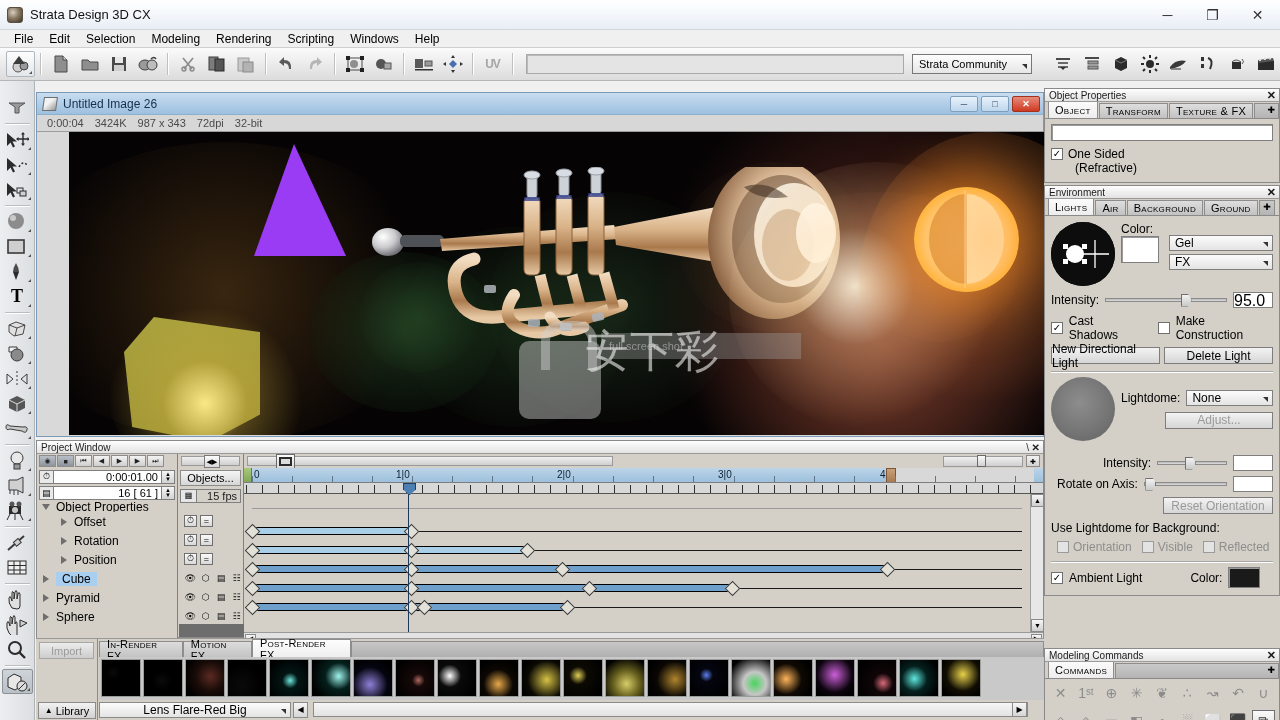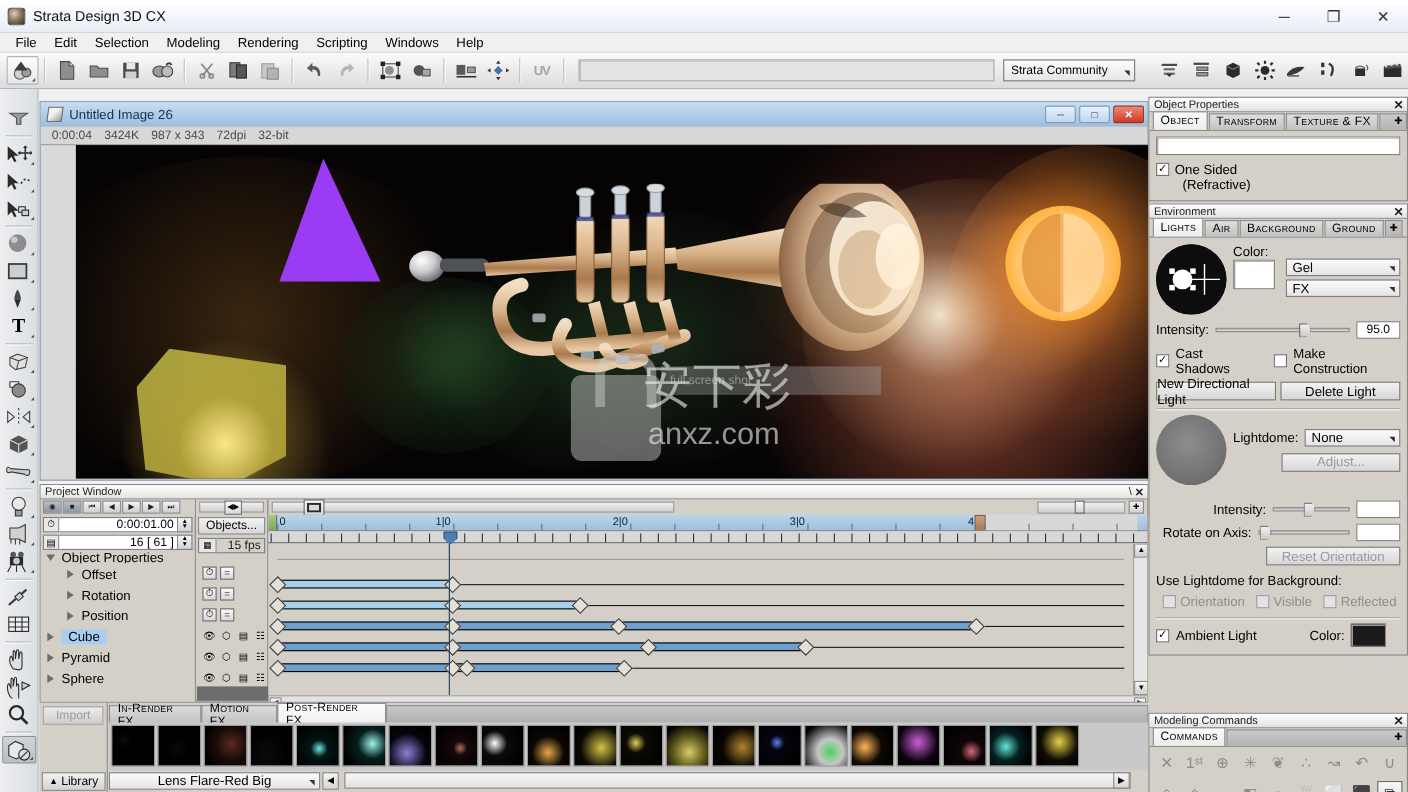--- a/index.html
+++ b/index.html
@@ -285,22 +285,22 @@
   .combo:after{ content:""; position:absolute; right:4px; bottom:3px;
                 border-left:5px solid transparent; border-top:5px solid #333;}
   .swatchbox{ width:38px;height:27px; background:#fff; border:1px solid #7f7f7f;
               box-shadow: inset 1px 1px 0 #9a9a9a;}
   .slider{ position:relative; height:14px; flex:1; display:flex; align-items:center;}
   .slider .trk{ height:4px; width:100%; background:linear-gradient(#b7b7b7,#dcdcdc);
                 border:1px solid #8b8b8b; }
   .slider .knob{ position:absolute; width:11px;height:13px;
                  background:linear-gradient(#f2f2f2,#c9c9c9); border:1px solid #6f6f6f;
                  clip-path:polygon(0 0,65% 0,100% 50%,65% 100%,0 100%); }
-  .numfield{ width:40px;height:16px;background:#fff;border:1px solid #7f7f7f; font-size:11px;
-             text-align:center; line-height:15px;}
+  .numfield{ width:40px;height:16px;background:#fff;border:1px solid #7f7f7f; font-size:16px;
+             text-align:left; line-height:15px;}
   .btn{ height:17px; background:linear-gradient(#f3f3f3,#d6d6d6); border:1px solid #7d7d7d;
         display:flex;align-items:center;justify-content:center; font-size:12px; }
   .btn.dim{ color:#9a9a9a; }
   .hr{ height:1px; background:#a8a8a8; margin:7px 0 5px 0; box-shadow:0 1px 0 #fff;}
   .cmdgrid{ padding:3px 4px; display:grid; grid-template-columns:repeat(9,1fr); gap:2px; }
   .cmdicon{ height:22px; display:flex;align-items:center;justify-content:center; color:#8c8c8c; font-size:14px;}
   .cmdicon.on{ color:#333; }
   .cmdicon.boxed{ border:1px solid #6f6f6f; background:linear-gradient(#fafafa,#dcdcdc);}
   .rowflex{ display:flex; align-items:center; gap:6px; }
 </style>
@@ -770,21 +770,20 @@
 
         <div style="position:absolute;left:845px;top:55px;width:105px;height:105px;border-radius:50%;background:radial-gradient(circle,#ffe6a0 0%,#ffd27a 55%,#ffb11f 78%,#f28a00 100%);box-shadow:0 0 48px 18px rgba(255,140,20,.5);"></div>
         <div style="position:absolute;left:860px;top:62px;width:75px;height:90px;border-radius:50%;background:linear-gradient(90deg,rgba(200,120,30,.55) 0 49%,rgba(255,245,200,.85) 51% 100%);"></div>
         <div style="position:absolute;left:895px;top:58px;width:2px;height:98px;background:rgba(255,220,160,.6);"></div>
         <div class="glow" style="left:790px;top:0px;width:260px;height:300px;background:radial-gradient(circle at 50% 36%,rgba(255,150,60,.38),rgba(120,30,10,0) 70%);"></div>
 
         <div class="watermark">
           <div class="wm-bag"></div>
           <div class="wm-strip" style="color:rgba(220,220,220,.5);font-size:11px;padding-left:8px;line-height:26px;">full screen shot</div>
           <div class="wm-text" style="position:absolute;left:26px;top:0;">安下彩</div>
-          <div class="wm-sub" style="position:absolute;left:30px;top:52px;">anxz.com</div>
         </div>
       </div>
       <div class="vscroll"></div>
     </div>
   </div>
 
   <div class="projwin">
     <div class="panelbar">
       <span>Project Window</span>
       <span class="pmin">\</span>
@@ -1243,21 +1242,21 @@
         <div class="rowflex" style="margin-top:5px">
           <span class="lblsm" style="margin-left:6px">Rotate on Axis:</span>
           <div class="slider">
             <div class="trk"></div>
               <div class="knob" style="left:2%"></div>
           </div>
           <div class="numfield"></div>
         </div>
 
         <div class="rowflex" style="margin-top:5px;justify-content:flex-end">
-          <div class="btn dim" style="width:122px">Reset Orientation</div>
+          <div class="btn dim" style="width:110px">Reset Orientation</div>
         </div>
 
         <div class="lblsm" style="margin-top:7px">Use Lightdome for Background:</div>
 
         <div class="rowflex" style="margin-top:5px;gap:4px;padding-left:6px">
           <span class="cbx dim"></span>
           <span class="lblsm" style="color:#8e8e8e">Orientation</span>
           <span class="cbx dim" style="margin-left:6px"></span>
           <span class="lblsm" style="color:#8e8e8e">Visible</span>
           <span class="cbx dim" style="margin-left:6px"></span>

